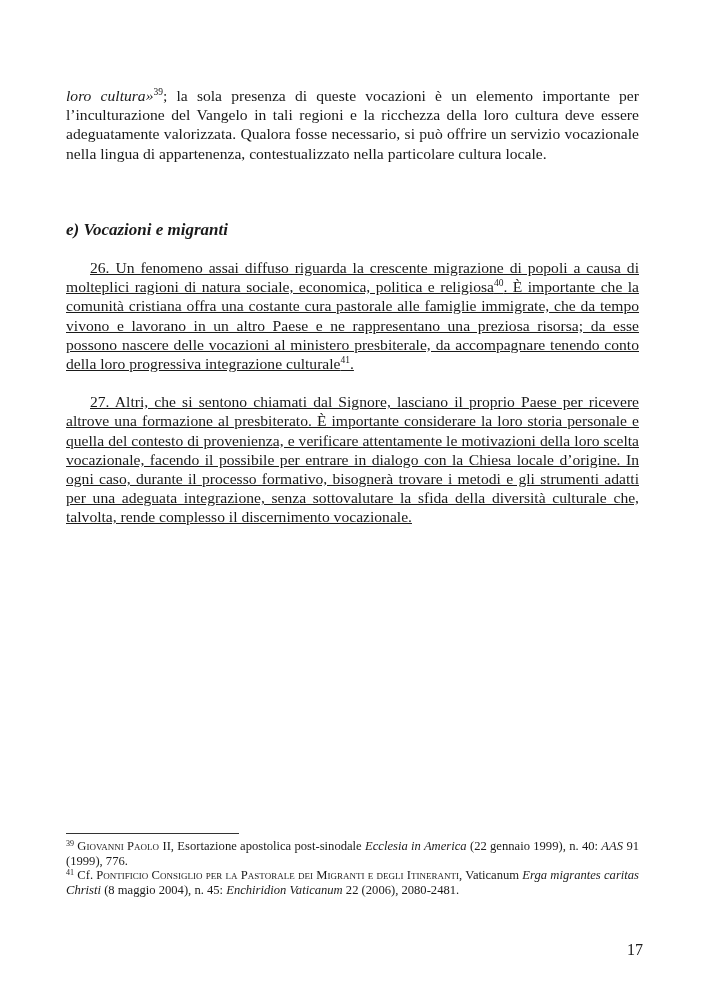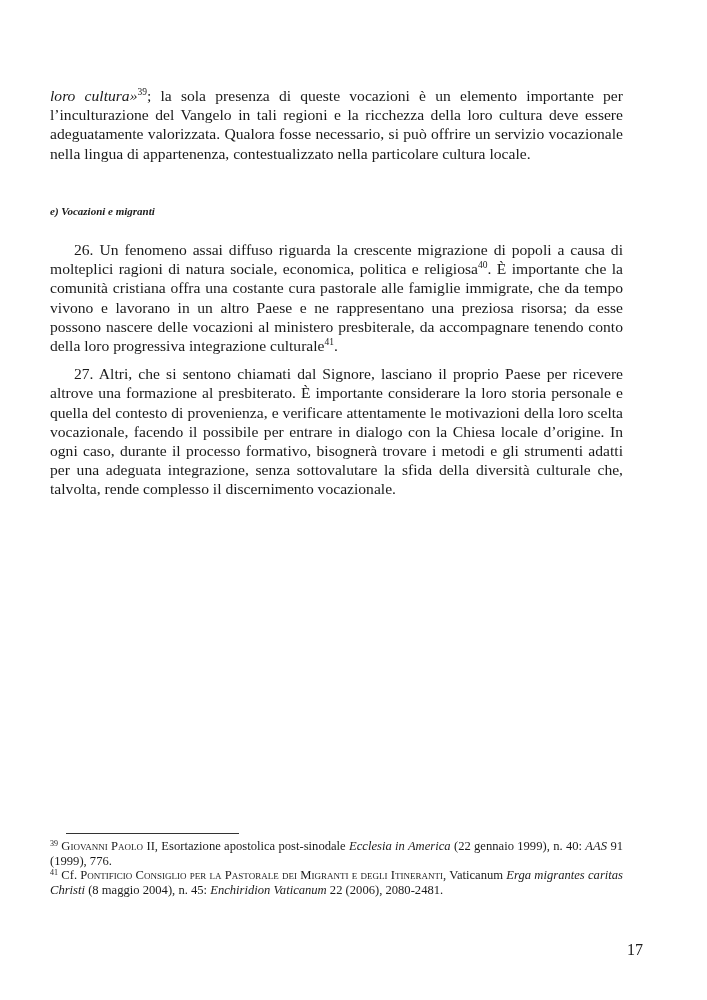--- a/index.html
+++ b/index.html
@@ -1,26 +1,26 @@
 <!DOCTYPE html>
 <html><head>
 <meta charset="utf-8">
 <style>
   html, body { margin: 0; padding: 0; background: #ffffff; }
   body { width: 707px; height: 1000px; position: relative; overflow: hidden; color: #1a1a1a;
     font-family: "Liberation Serif", "DejaVu Serif", serif; }
-  .page { position: absolute; left: 50px; top: 86px; width: 573px; }
+  .page { position: absolute; left: 66px; top: 86px; width: 573px; }
   p { margin: 0; font-size: 15.6px; line-height: 19.2px; text-align: justify; }
-  .indent { text-indent: 24px; }
-  .heading { margin-top: 39px; font-weight: bold; font-style: italic; font-size: 11px; line-height: 19.2px; }
+  .indent { text-indent: 24px; text-decoration: underline; }
+  .heading { margin-top: 57px; font-weight: bold; font-style: italic; font-size: 17px; line-height: 19.2px; }
   .p26 { margin-top: 19px; }
-  .p27 { margin-top: 9px; }
+  .p27 { margin-top: 19px; }
   sup { font-size: 9.5px; line-height: 0; vertical-align: 6px; }
   .fn-rule { position: absolute; left: 66px; top: 833px; width: 173px; height: 0; border-top: 1px solid #333; }
-  .footnotes { position: absolute; left: 50px; top: 839px; width: 573px; }
+  .footnotes { position: absolute; left: 66px; top: 839px; width: 573px; }
   .footnotes p { font-size: 12.6px; line-height: 14.6px; }
   .footnotes sup { font-size: 8px; vertical-align: 4px; }
   .sc { font-variant: small-caps; }
   .page-number { position: absolute; left: 627px; top: 941px; font-size: 16px; }
 </style>
 </head>
 <body>
 
 <div class="page">
   <p><i>loro cultura»</i><sup>39</sup><span>; la sola presenza di queste vocazioni è un elemento importante per l’inculturazione del Vangelo in tali regioni e la ricchezza della loro cultura deve essere adeguatamente valorizzata. Qualora fosse necessario, si può offrire un servizio vocazionale nella lingua di appartenenza, contestualizzato nella particolare cultura locale.</span></p>

